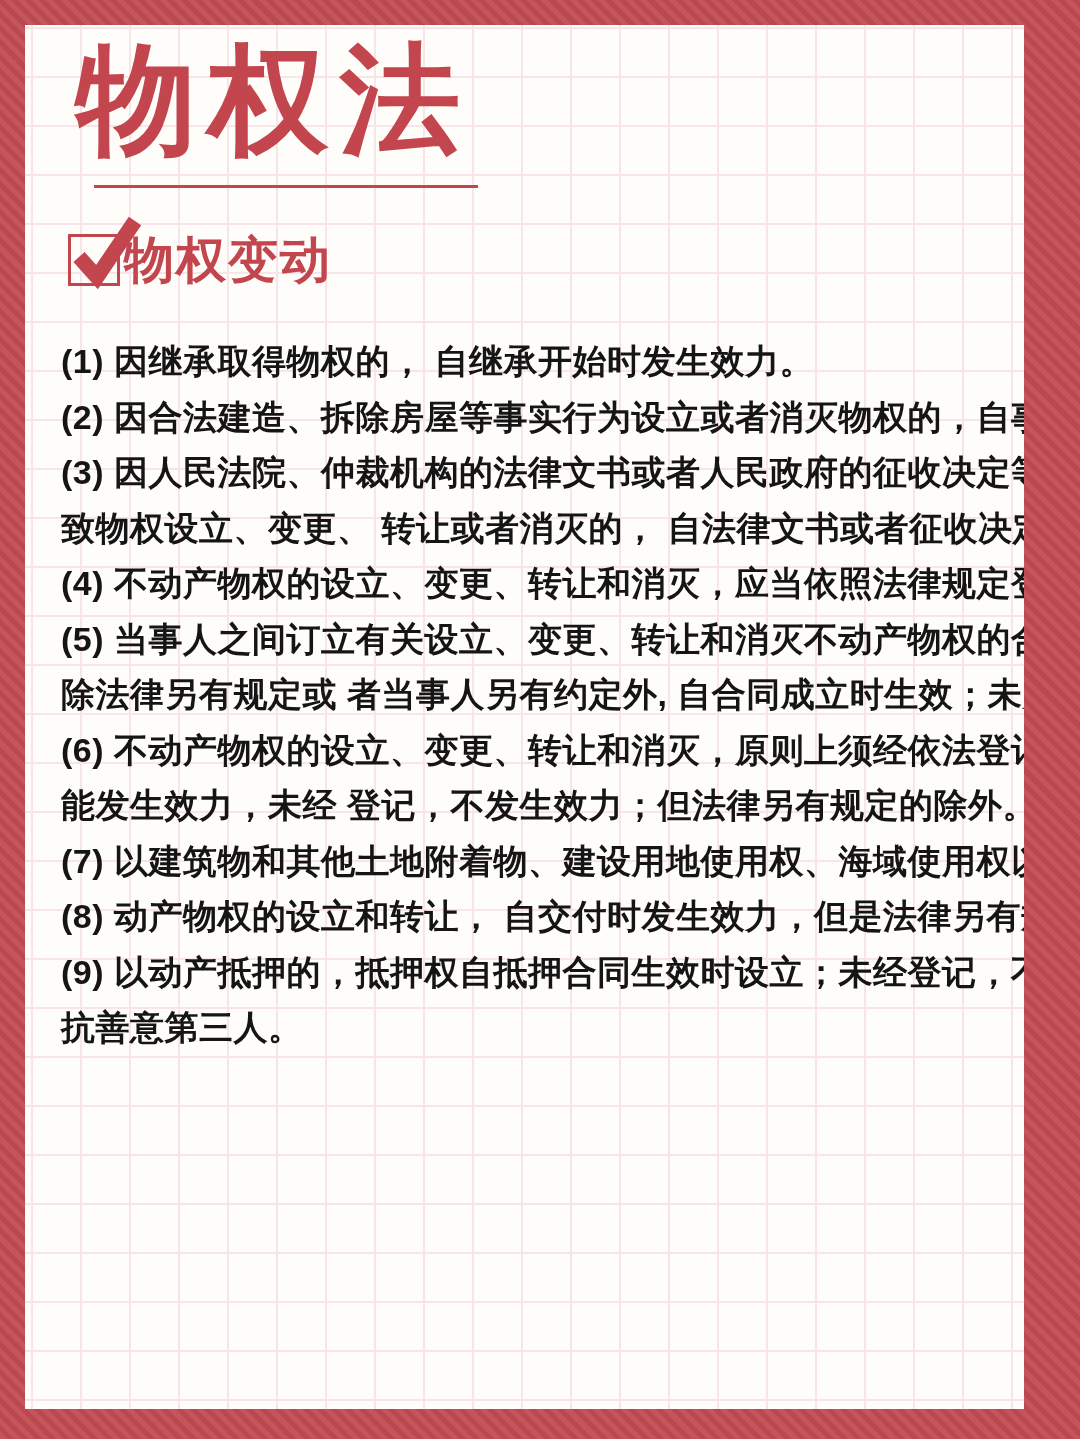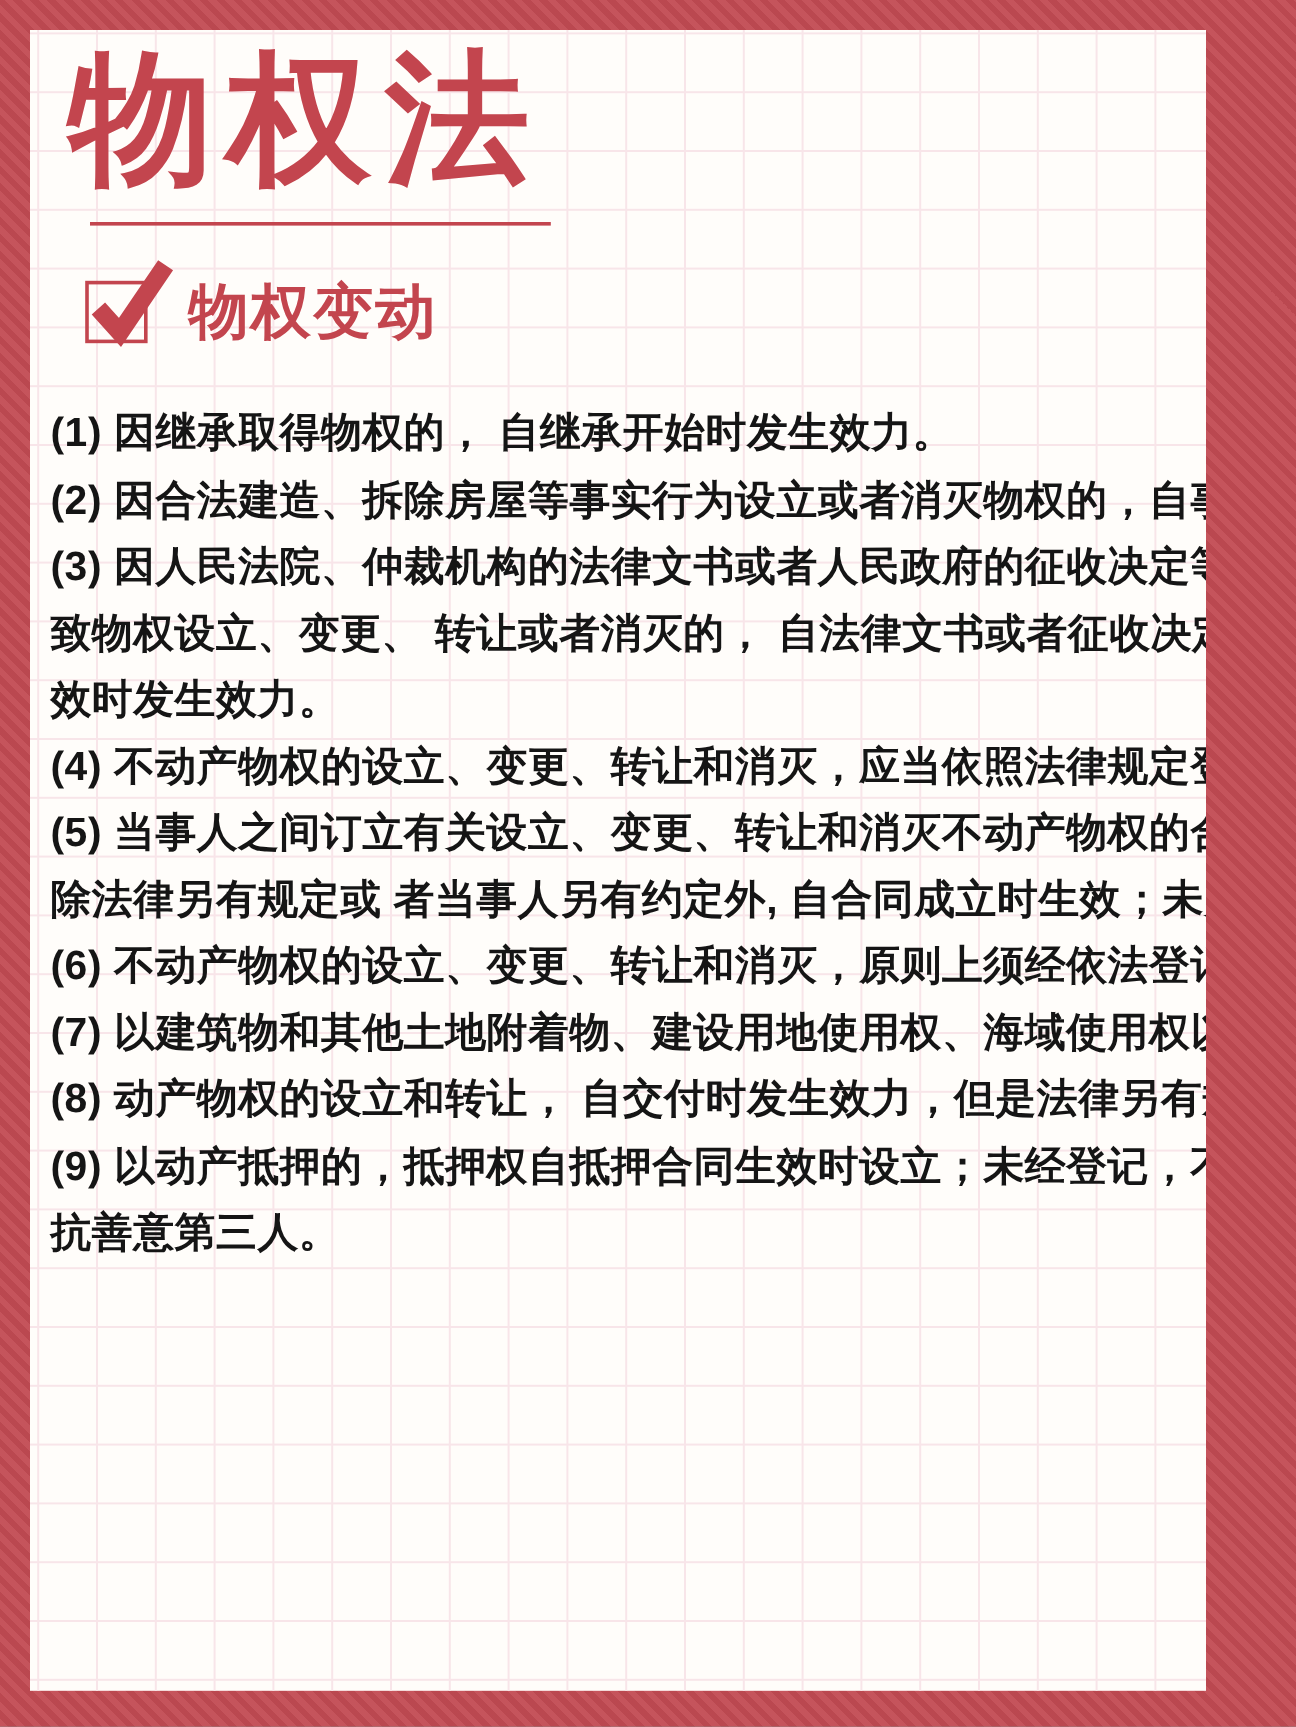--- a/index.html
+++ b/index.html
@@ -26,40 +26,41 @@
     top: 25px;
     width: 980px;
     height: 1384px;
     background-color: #FFFDFA;
     background-image:
       linear-gradient(to right, #F8E5E9 0px, #F8E5E9 2px, transparent 2px),
       linear-gradient(to bottom, #F8E5E9 0px, #F8E5E9 2px, transparent 2px);
     background-size: 49px 49px;
     background-position: 6px 2px;
     overflow: hidden;
+    padding-left: 19px;
   }
   .title {
     margin: 8px 0 0 32px;
     font-size: 120px;
     line-height: 1.1;
     font-weight: 900;
     letter-spacing: 12px;
     color: #C3454E;
   }
   .title-underline {
     width: 384px;
     height: 3px;
     background: #C3454E;
     margin: 20px 0 0 50px;
   }
   .section-header {
     display: flex;
     align-items: center;
-    gap: 34px;
-    margin: 44px 0 0 46px;
+    gap: 4px;
+    margin: 44px 0 0 24px;
     height: 56px;
   }
   .checkbox {
     position: relative;
     width: 46px;
     height: 46px;
     border: 3px solid #C3454E;
     box-sizing: content-box;
     flex: 0 0 auto;
   }
@@ -108,25 +109,25 @@
         </svg>
       </span>
       <span class="section-title">物权变动</span>
     </div>
 
     <div class="body-text">
         <div class="line">(1) 因继承取得物权的， 自继承开始时发生效力。</div>
         <div class="line">(2) 因合法建造、拆除房屋等事实行为设立或者消灭物权的，自事实行</div>
         <div class="line">(3) 因人民法院、仲裁机构的法律文书或者人民政府的征收决定等，导</div>
         <div class="line">致物权设立、变更、 转让或者消灭的， 自法律文书或者征收决定等生</div>
-        <div class="line">效时发生效力。</div>
         <div class="line">(4) 不动产物权的设立、变更、转让和消灭，应当依照法律规定登记。</div>
         <div class="line">(5) 当事人之间订立有关设立、变更、转让和消灭不动产物权的合同，</div>
         <div class="line">除法律另有规定或 者当事人另有约定外, 自合同成立时生效；未办理物</div>
         <div class="line">(6) 不动产物权的设立、变更、转让和消灭，原则上须经依法登记，才</div>
+        <div class="line">能发生效力，未经 登记，不发生效力；但法律另有规定的除外。</div>
         <div class="line">(7) 以建筑物和其他土地附着物、建设用地使用权、海域使用权以及正</div>
         <div class="line">(8) 动产物权的设立和转让， 自交付时发生效力，但是法律另有规定的</div>
         <div class="line">(9) 以动产抵押的，抵押权自抵押合同生效时设立；未经登记，不得对</div>
         <div class="line">抗善意第三人。</div>
       </div>
 
   </div>
 </div>
 
 </body></html>

